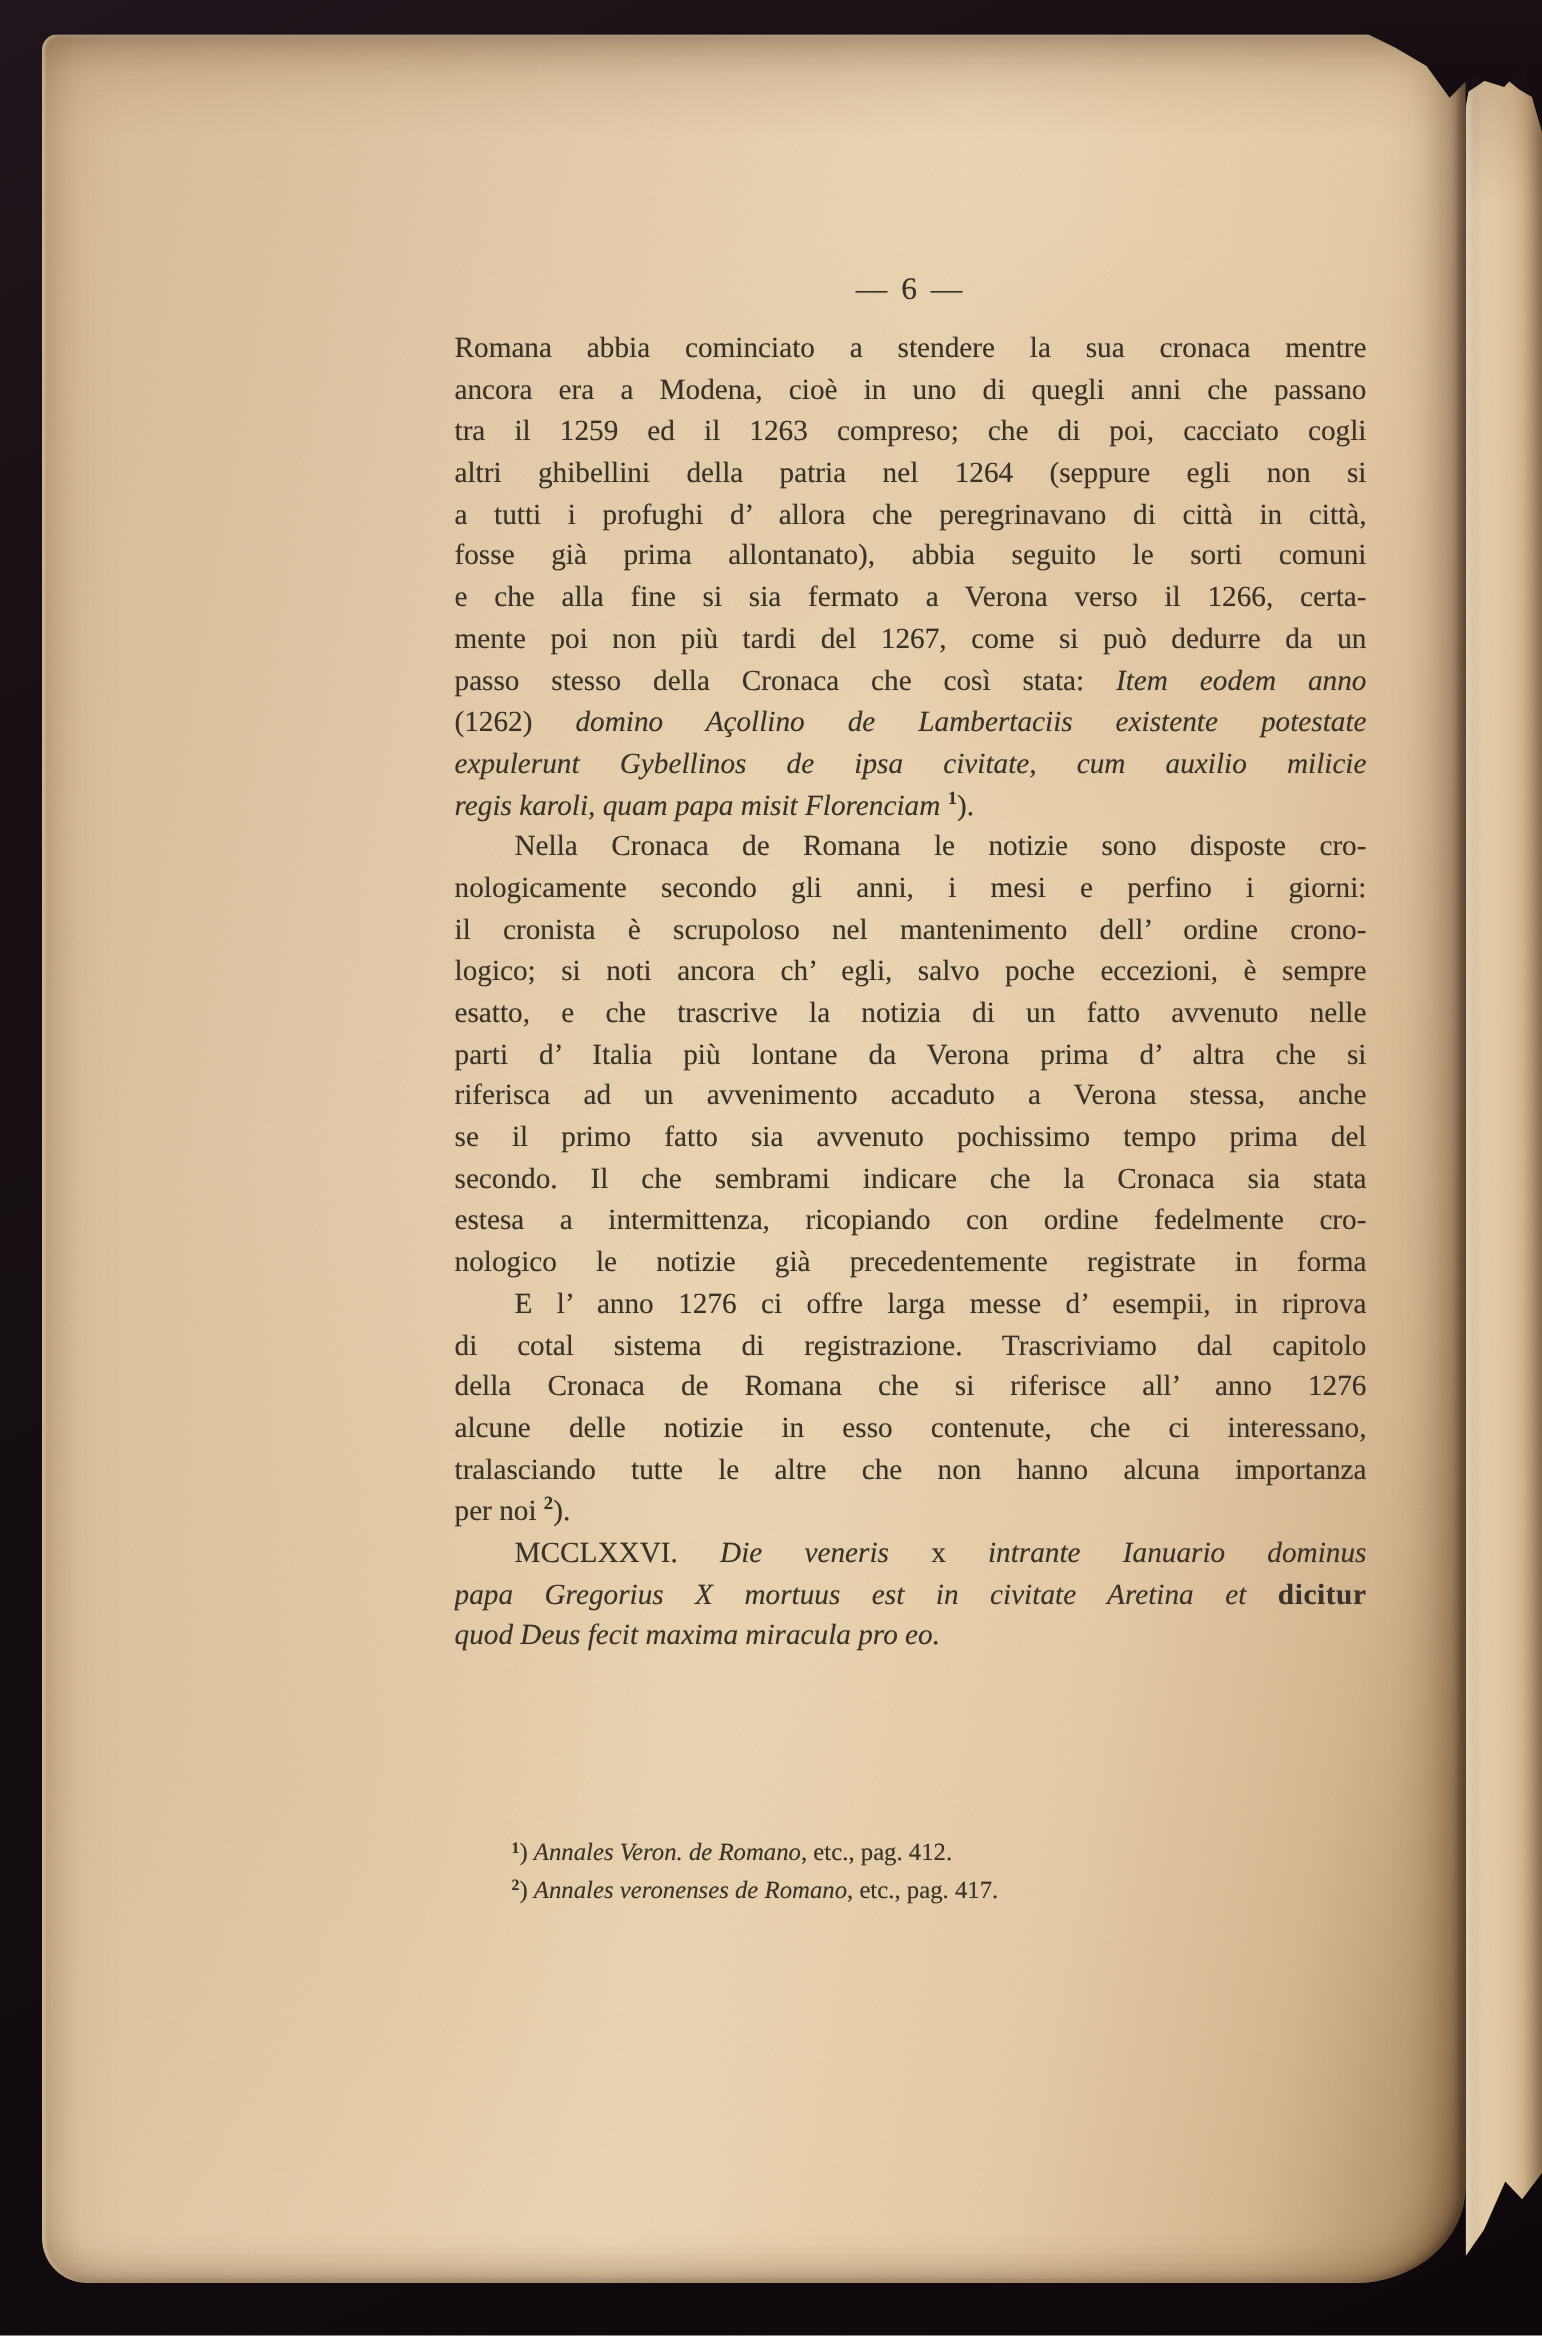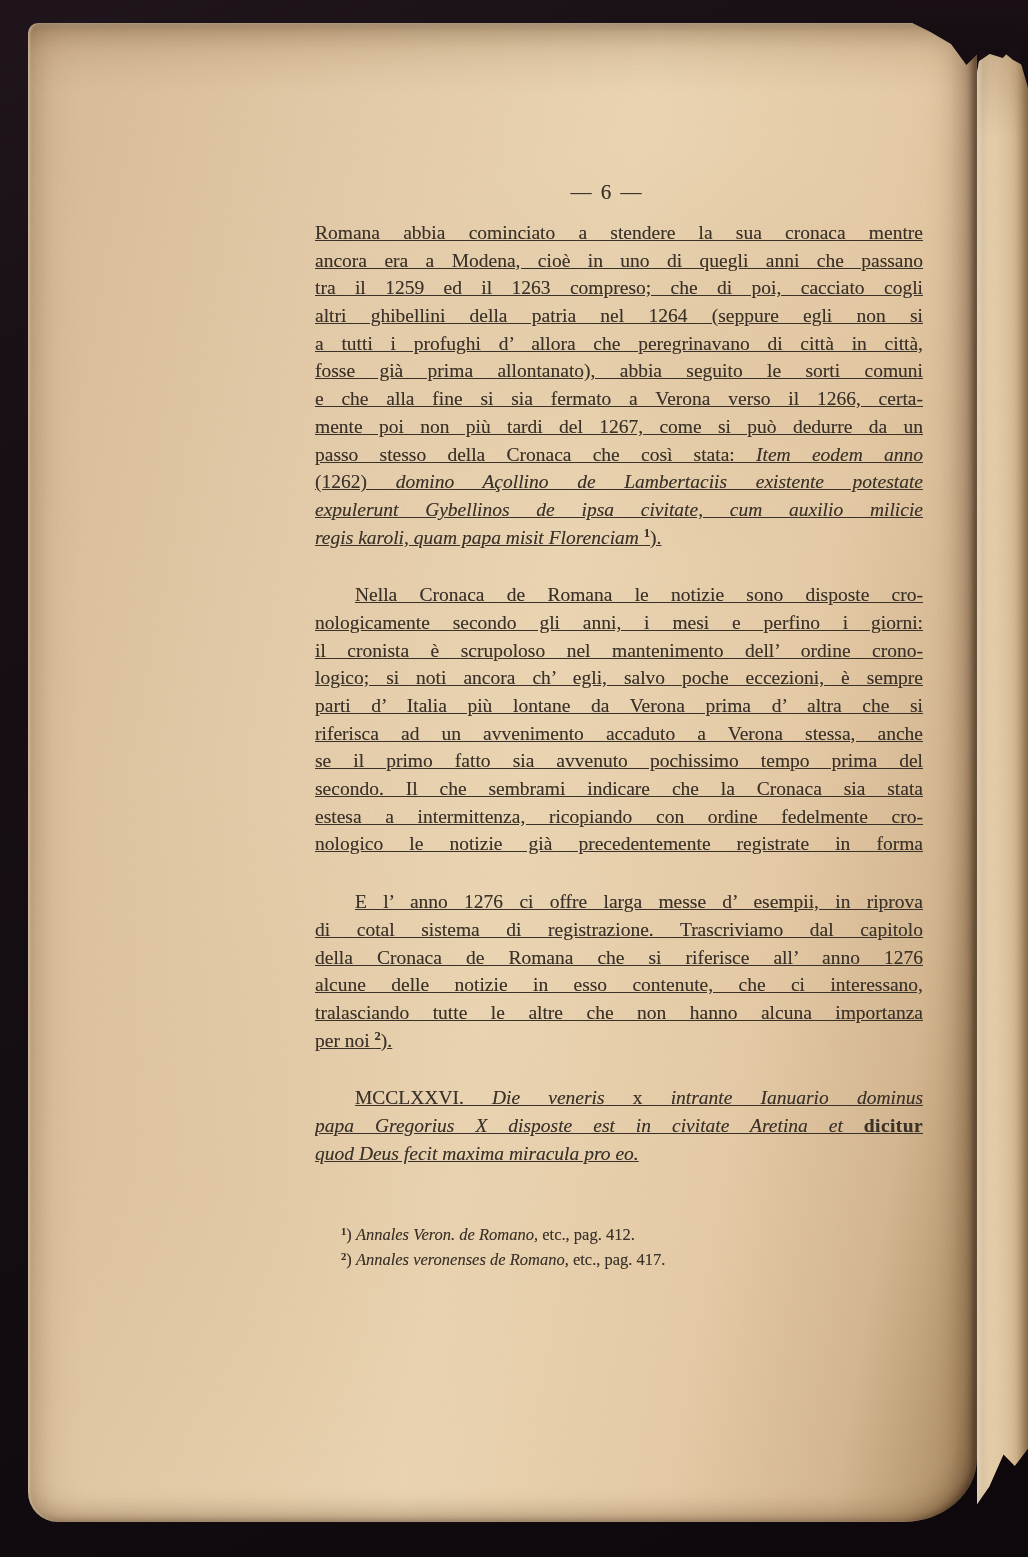--- a/index.html
+++ b/index.html
@@ -69,36 +69,35 @@
     left: 303px; top: 180px;
     width: 608px;
     text-align: center;
     font-size: 21px;
     letter-spacing: 2px;
     z-index: 3;
     text-shadow: 0 0 0.6px rgba(58,49,40,0.45);
   }
   .body-text {
     position: absolute;
-    left: 315px; top: 219px;
+    left: 303px; top: 219px;
     width: 608px;
     font-size: 19.5px;
     line-height: 27.7px;
     z-index: 3;
     text-shadow: 0 0 0.6px rgba(58,49,40,0.4);
-    text-decoration: underline;
   }
   .line {
     height: 27.7px;
     overflow: hidden;
     text-align: justify;
     text-align-last: justify;
   }
   .line.last { text-align-last: left; }
-  .line.indent { text-indent: 40px; margin-top: 30px; }
+  .line.indent { text-indent: 40px; }
   .seg-i { font-style: italic; }
   .seg-b { font-weight: bold; letter-spacing: 0.4px; }
   .seg-s {
     font-weight: bold;
     font-size: 12.5px;
     vertical-align: 7px;
     line-height: 0;
   }
   .footnotes {
     position: absolute;
@@ -144,34 +143,35 @@
     <div class="line"><span class="seg-r">e che alla fine si sia fermato a Verona verso il 1266, certa-</span></div>
     <div class="line"><span class="seg-r">mente poi non più tardi del 1267, come si può dedurre da un</span></div>
     <div class="line"><span class="seg-r">passo stesso della Cronaca che così stata: </span><span class="seg-i">Item eodem anno</span></div>
     <div class="line"><span class="seg-r">(1262) </span><span class="seg-i">domino Açollino de Lambertaciis existente potestate</span></div>
     <div class="line"><span class="seg-i">expulerunt Gybellinos de ipsa civitate, cum auxilio milicie</span></div>
     <div class="line last"><span class="seg-i">regis karoli, quam papa misit Florenciam </span><span class="seg-s">1</span><span class="seg-r">).</span></div>
     <div class="line indent"><span class="seg-r">Nella Cronaca de Romana le notizie sono disposte cro-</span></div>
     <div class="line"><span class="seg-r">nologicamente secondo gli anni, i mesi e perfino i giorni:</span></div>
     <div class="line"><span class="seg-r">il cronista è scrupoloso nel mantenimento dell’ ordine crono-</span></div>
     <div class="line"><span class="seg-r">logico; si noti ancora ch’ egli, salvo poche eccezioni, è sempre</span></div>
+    <div class="line"><span class="seg-r">esatto, e che trascrive la notizia di un fatto avvenuto nelle</span></div>
     <div class="line"><span class="seg-r">parti d’ Italia più lontane da Verona prima d’ altra che si</span></div>
     <div class="line"><span class="seg-r">riferisca ad un avvenimento accaduto a Verona stessa, anche</span></div>
     <div class="line"><span class="seg-r">se il primo fatto sia avvenuto pochissimo tempo prima del</span></div>
     <div class="line"><span class="seg-r">secondo. Il che sembrami indicare che la Cronaca sia stata</span></div>
     <div class="line"><span class="seg-r">estesa a intermittenza, ricopiando con ordine fedelmente cro-</span></div>
     <div class="line"><span class="seg-r">nologico le notizie già precedentemente registrate in forma</span></div>
     <div class="line indent"><span class="seg-r">E l’ anno 1276 ci offre larga messe d’ esempii, in riprova</span></div>
     <div class="line"><span class="seg-r">di cotal sistema di registrazione. Trascriviamo dal capitolo</span></div>
     <div class="line"><span class="seg-r">della Cronaca de Romana che si riferisce all’ anno 1276</span></div>
     <div class="line"><span class="seg-r">alcune delle notizie in esso contenute, che ci interessano,</span></div>
     <div class="line"><span class="seg-r">tralasciando tutte le altre che non hanno alcuna importanza</span></div>
     <div class="line last"><span class="seg-r">per noi </span><span class="seg-s">2</span><span class="seg-r">).</span></div>
     <div class="line indent"><span class="seg-r">MCCLXXVI. </span><span class="seg-i">Die veneris</span><span class="seg-r"> x </span><span class="seg-i">intrante Ianuario dominus</span></div>
-    <div class="line"><span class="seg-i">papa Gregorius X disposte est in civitate Aretina et </span><span class="seg-b">dicitur</span></div>
+    <div class="line"><span class="seg-i">papa Gregorius X mortuus est in civitate Aretina et </span><span class="seg-b">dicitur</span></div>
     <div class="line last"><span class="seg-i">quod Deus fecit maxima miracula pro eo.</span></div>
   </div>
 <div class="footnotes">
     <div class="footnote-line"><span class="seg-s">1</span><span class="seg-r">) </span><span class="seg-i">Annales Veron. de Romano</span><span class="seg-r">, etc., pag. 412.</span></div>
     <div class="footnote-line"><span class="seg-s">2</span><span class="seg-r">) </span><span class="seg-i">Annales veronenses de Romano</span><span class="seg-r">, etc., pag. 417.</span></div>
   </div>
 
 <svg class="grain" width="1028" height="1557" xmlns="http://www.w3.org/2000/svg">
   <filter id="grain-f">
     <feTurbulence type="fractalNoise" baseFrequency="0.55" numOctaves="2" stitchTiles="stitch" result="n"></feTurbulence>

